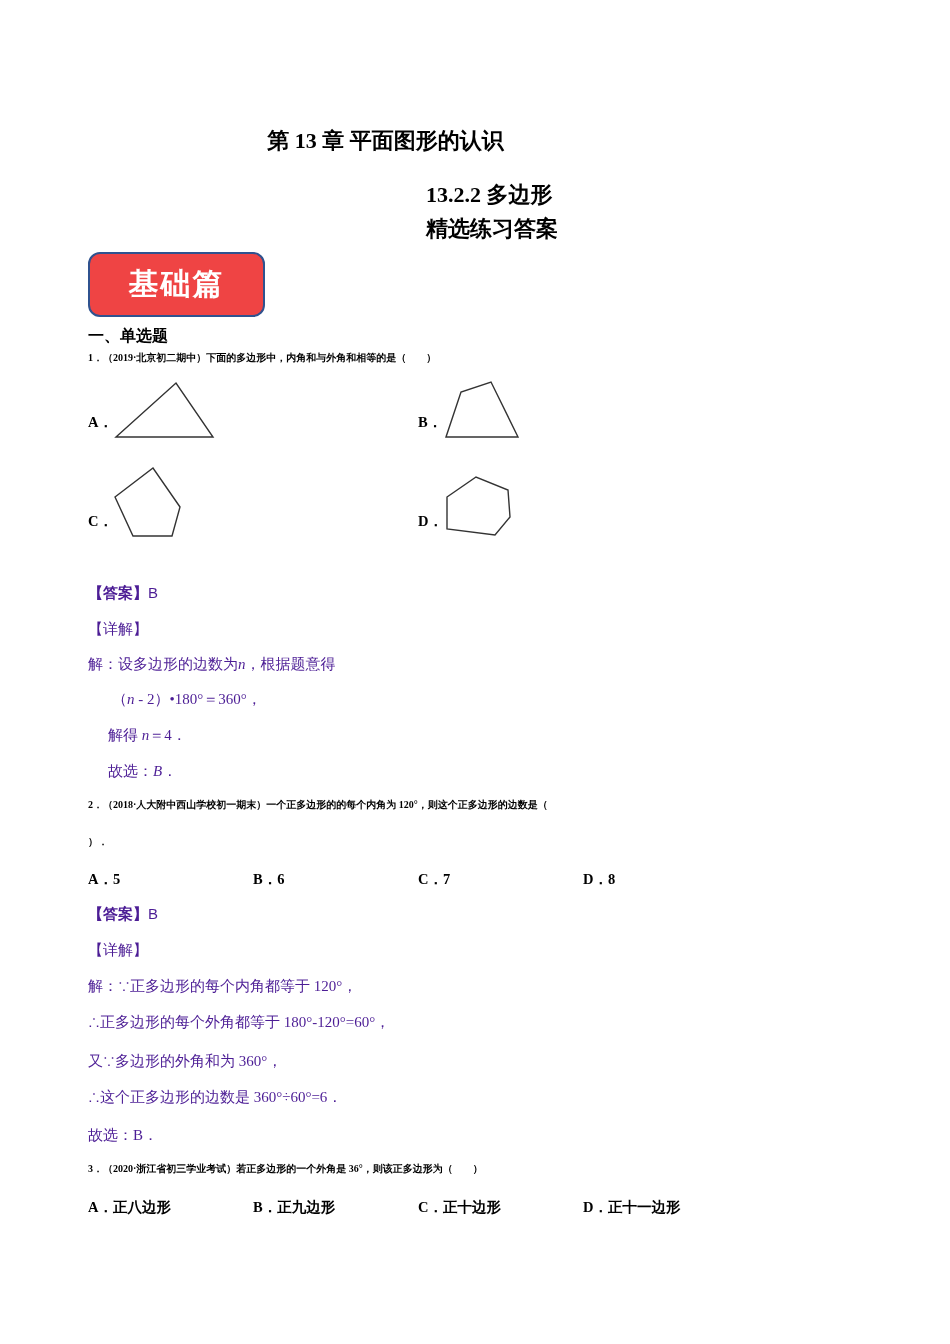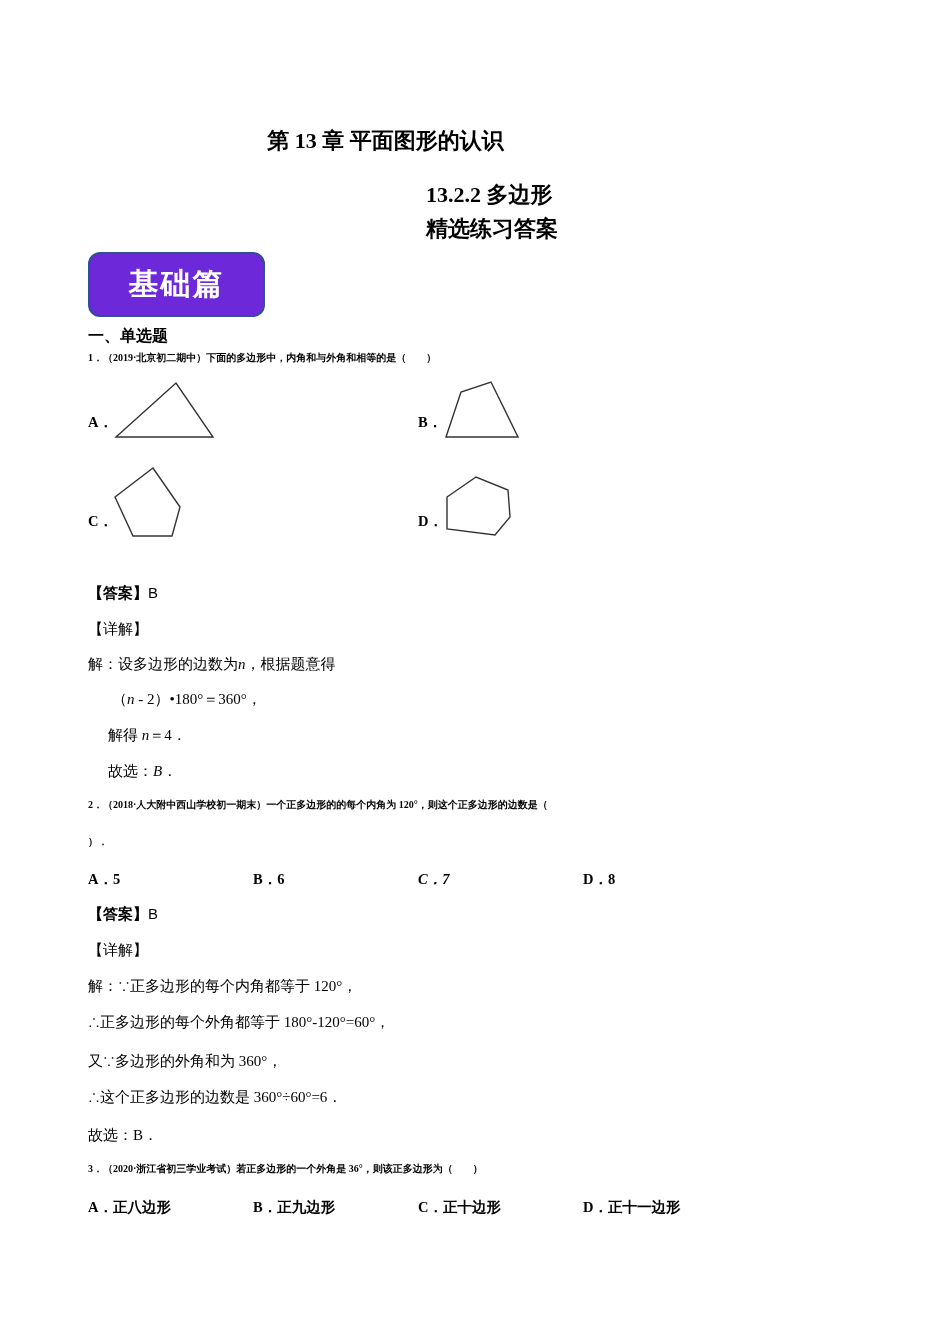--- a/index.html
+++ b/index.html
@@ -13,29 +13,29 @@
     font-size: 22px; font-weight: bold; left: 0; width: 771px; text-align: center; top: 126px;
   }
   .subtitle {
     font-size: 22px; font-weight: bold; left: 426px; top: 180px;
   }
   .subtitle2 {
     font-size: 22px; font-weight: bold; left: 426px; top: 214px;
   }
   .badge {
     position: absolute; left: 88px; top: 252px; width: 177px; height: 65px;
-    background: #6d28d9; border: 2px solid #2f528f; border-radius: 12px;
+    background: #ef4444; border: 2px solid #2f528f; border-radius: 12px;
     box-sizing: border-box;
     color: #fff; font-size: 30px; font-weight: bold;
     display: flex; align-items: center; justify-content: center; letter-spacing: 2px;
     font-family: "DejaVu Serif", serif;
   }
   .q { font-size: 10px; font-weight: bold; }
   .opt { font-size: 14.5px; font-weight: bold; }
-  .red { color: #000000; font-size: 15px; }
+  .red { color: #4c1d95; font-size: 15px; }
   .red b { font-weight: bold; }
   .it { font-style: italic; }
   svg.shape { position: absolute; overflow: visible; }
   svg.shape polygon { fill: none; stroke: #333; stroke-width: 1.4; }
 </style>
 </head>
 <body>
 
 <div class="abs title">第 13 章  平面图形的认识</div>
 <div class="abs subtitle">13.2.2 多边形</div>
@@ -87,21 +87,21 @@
   <span>故选：</span><span class="it">B</span><span>．</span>
 </div>
 
 <div class="abs q" style="left:88px; top:798px;text-align:right;">
   <span>2．</span><span>（2018·人大附中西山学校初一期末）一个正多边形的的每个内角为 120°，则这个正多边形的边数是（</span>
 </div>
 <div class="abs q" style="left:88px; top:835px;">）．</div>
 
 <div class="abs opt" style="left:88px; top:870px;">A．5</div>
 <div class="abs opt" style="left:253px; top:870px;">B．6</div>
-<div class="abs opt" style="left:418px; top:870px;font-style:italic;">C．7</div>
+<div class="abs opt" style="left:418px; top:870px;">C．7</div>
 <div class="abs opt" style="left:583px; top:870px;">D．8</div>
 
 <div class="abs red" style="left:88px; top:905px;">
   <b>【答案】</b><span style="font-family:'Liberation Sans',sans-serif;">B</span>
 </div>
 <div class="abs red" style="left:88px; top:941px;">【详解】</div>
 <div class="abs red" style="left:88px; top:977px;">解：∵正多边形的每个内角都等于 120°，</div>
 <div class="abs red" style="left:88px; top:1013px;">∴正多边形的每个外角都等于 180°-120°=60°，</div>
 <div class="abs red" style="left:88px; top:1052px;">又∵多边形的外角和为 360°，</div>
 <div class="abs red" style="left:88px; top:1088px;">∴这个正多边形的边数是 360°÷60°=6．</div>

